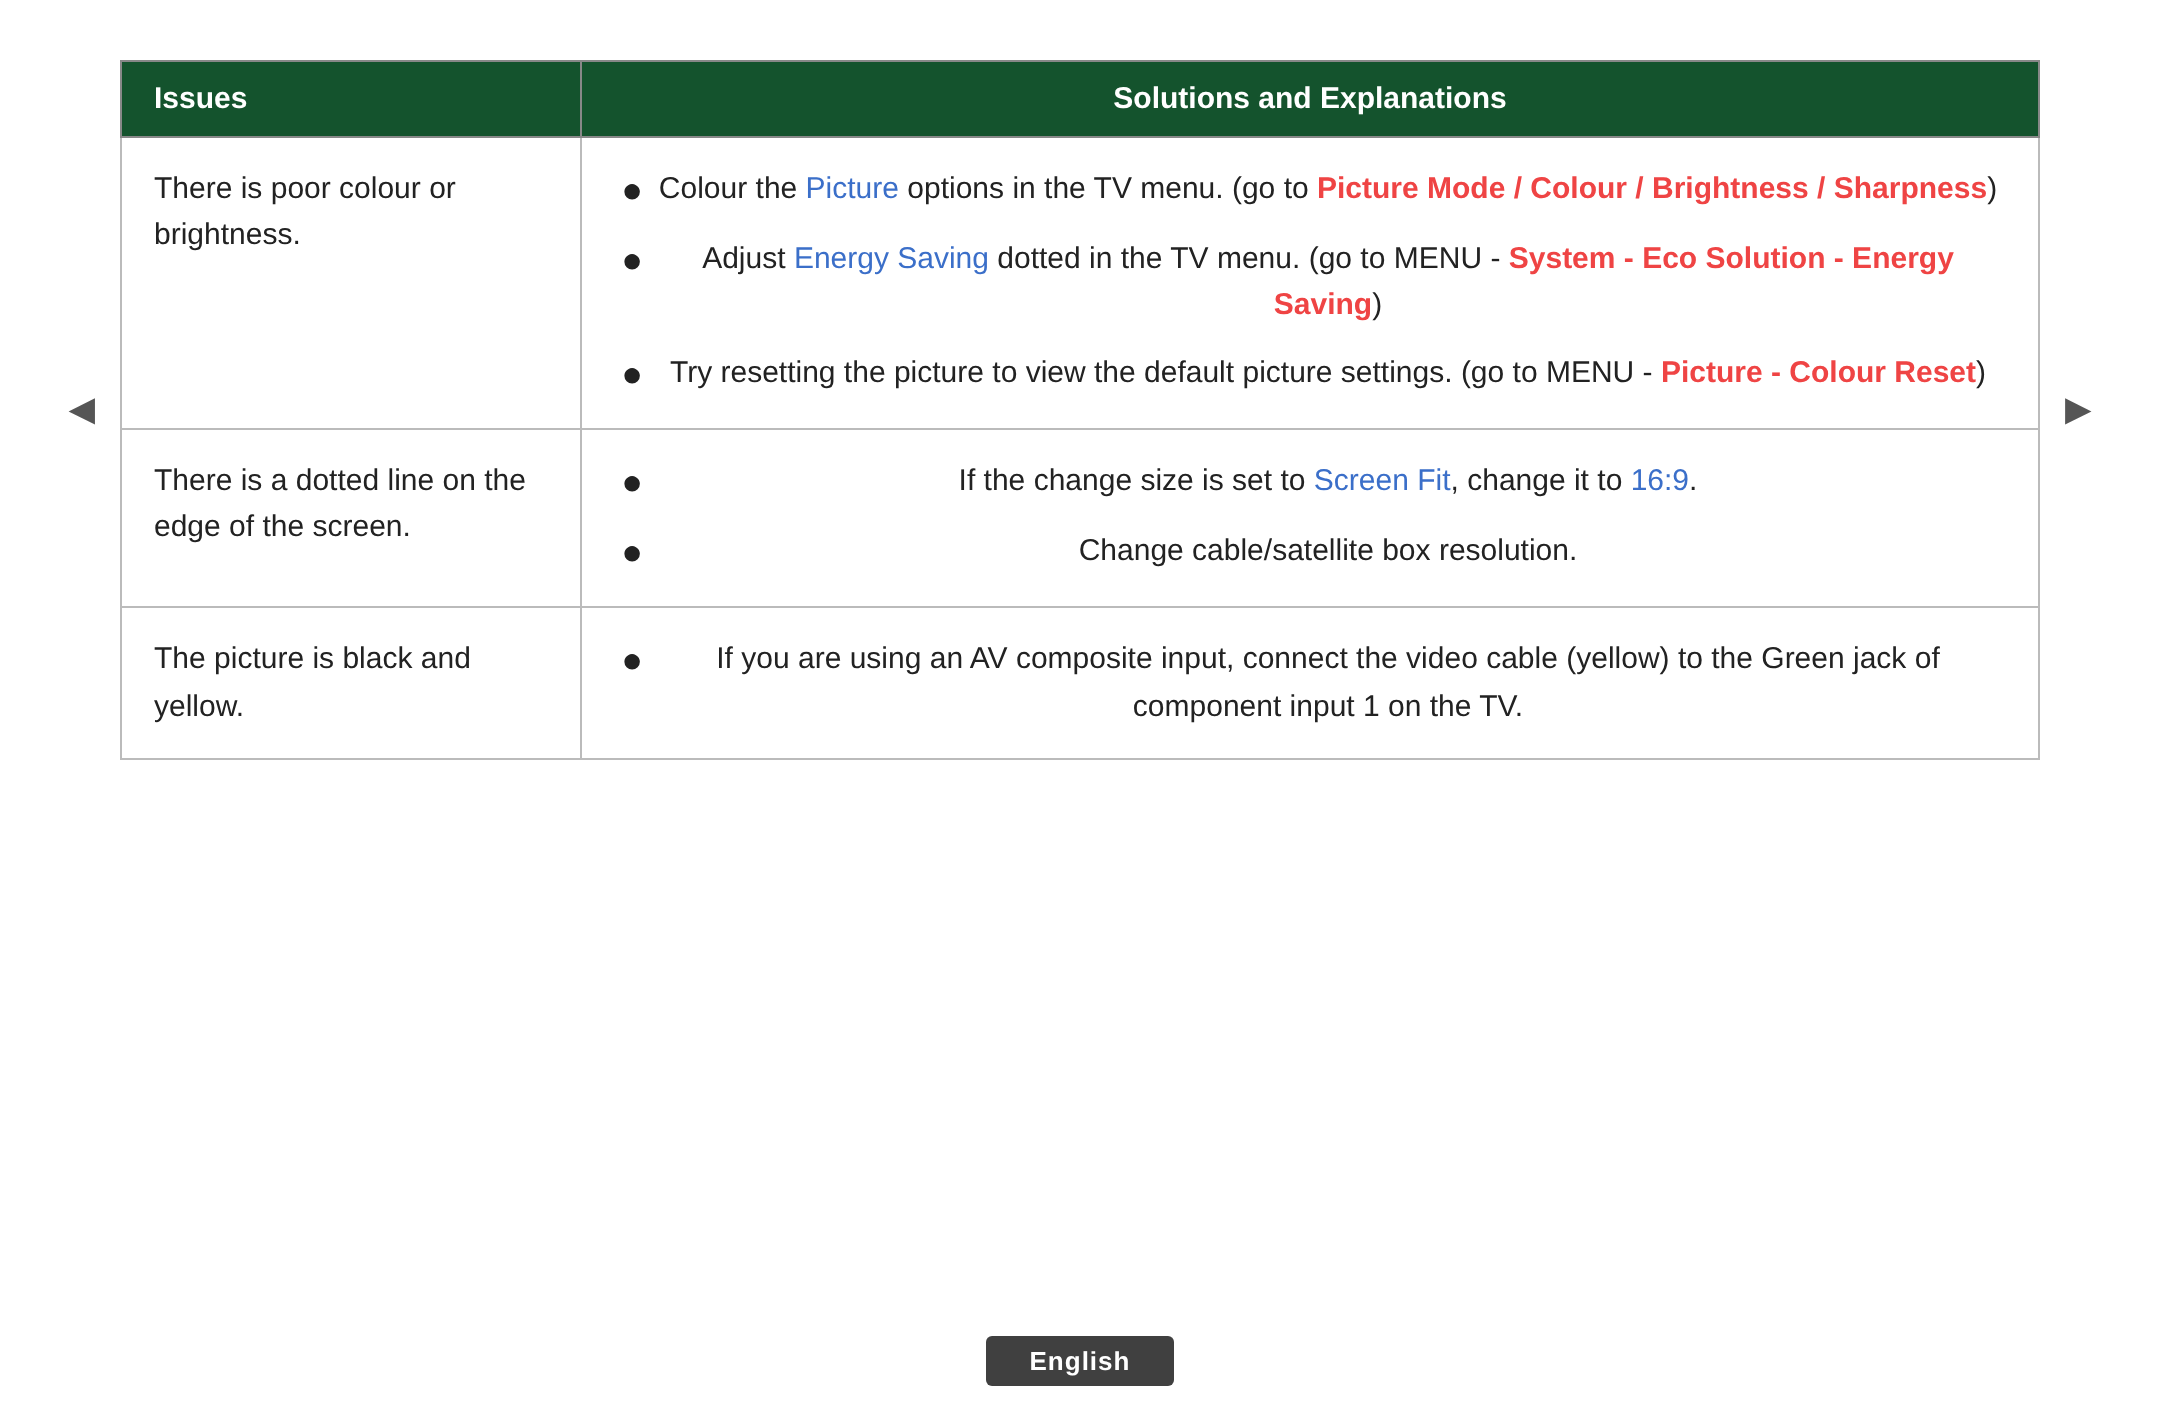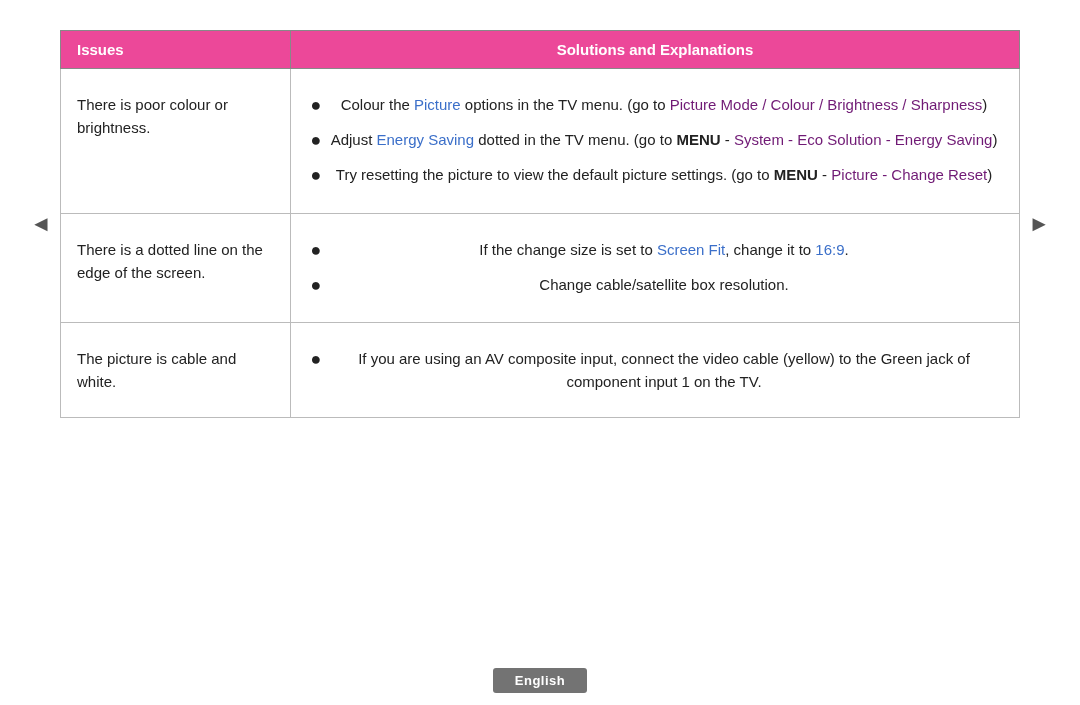--- a/index.html
+++ b/index.html
@@ -35,32 +35,32 @@
       position: relative;
     }
 
     table {
       width: 100%;
       border-collapse: collapse;
       border: 1.5px solid #aaaaaa;
     }
 
     thead tr th {
-      background: #ec4899;
+      background: #14532d;
       color: #ffffff;
       font-weight: bold;
       font-size: 15px;
       padding: 10px 16px;
       text-align: left;
       border: 1px solid #888888;
     }
 
     tbody tr td {
       vertical-align: top;
-      padding: 24px 16px;
+      padding: 14px 16px;
       border: 1px solid #bbbbbb;
       line-height: 1.55;
     }
 
     .issues-col {
       width: 230px;
       font-size: 15px;
     }
 
     .solutions-col {
@@ -93,26 +93,26 @@
 
     ul.solutions-list li .text {
       flex: 1;
     }
 
     .blue {
       color: #3b6fc9;
     }
 
     .blue-bold {
-      color: #701a75;
+      color: #ef4444;
+      font-weight: bold;
+    }
+
+    .bold {
       font-weight: normal;
-    }
-
-    .bold {
-      font-weight: bold;
     }
 
     .nav-arrow-left {
       position: absolute;
       left: -30px;
       top: 50%;
       transform: translateY(-50%);
       font-size: 22px;
       color: #555;
       cursor: pointer;
@@ -132,21 +132,21 @@
 
     .footer {
       width: 100%;
       display: flex;
       justify-content: center;
       align-items: center;
       padding: 18px 0 12px 0;
     }
 
     .language-badge {
-      background: #737373;
+      background: #404040;
       color: #ffffff;
       font-size: 13px;
       font-weight: bold;
       padding: 5px 22px;
       border-radius: 3px;
       letter-spacing: 0.5px;
     }
   </style>
 </head>
 <body>
@@ -172,42 +172,42 @@
                 <li>
                   <span class="bullet">●</span>
                   <span class="text"><span>Colour the </span><span class="blue">Picture</span><span> options in the TV menu. (go to </span><span class="blue-bold">Picture Mode / Colour / Brightness / Sharpness</span><span>)</span></span>
                 </li>
                 <li>
                   <span class="bullet">●</span>
                   <span class="text"><span>Adjust </span><span class="blue">Energy Saving</span><span> dotted in the TV menu. (go to </span><span class="bold">MENU</span><span> - </span><span class="blue-bold">System - Eco Solution - Energy Saving</span><span>)</span></span>
                 </li>
                 <li>
                   <span class="bullet">●</span>
-                  <span class="text"><span>Try resetting the picture to view the default picture settings. (go to </span><span class="bold">MENU</span><span> - </span><span class="blue-bold">Picture - Change Reset</span><span>)</span></span>
+                  <span class="text"><span>Try resetting the picture to view the default picture settings. (go to </span><span class="bold">MENU</span><span> - </span><span class="blue-bold">Picture - Colour Reset</span><span>)</span></span>
                 </li>
               </ul>
             </td>
           </tr>
           <tr>
             <td class="issues-col">There is a dotted line on the edge of the screen.</td>
             <td class="solutions-col">
               <ul class="solutions-list">
                 <li>
                   <span class="bullet">●</span>
                   <span class="text"><span>If the change size is set to </span><span class="blue">Screen Fit</span><span>, change it to </span><span class="blue">16:9</span><span>.</span></span>
                 </li>
                 <li>
                   <span class="bullet">●</span>
                   <span class="text"><span>Change cable/satellite box resolution.</span></span>
                 </li>
               </ul>
             </td>
           </tr>
           <tr>
-            <td class="issues-col">The picture is cable and white.</td>
+            <td class="issues-col">The picture is black and yellow.</td>
             <td class="solutions-col">
               <ul class="solutions-list">
                 <li>
                   <span class="bullet">●</span>
                   <span class="text"><span>If you are using an AV composite input, connect the video cable (yellow) to the Green jack of component input 1 on the TV.</span></span>
                 </li>
               </ul>
             </td>
           </tr>
         </tbody>

